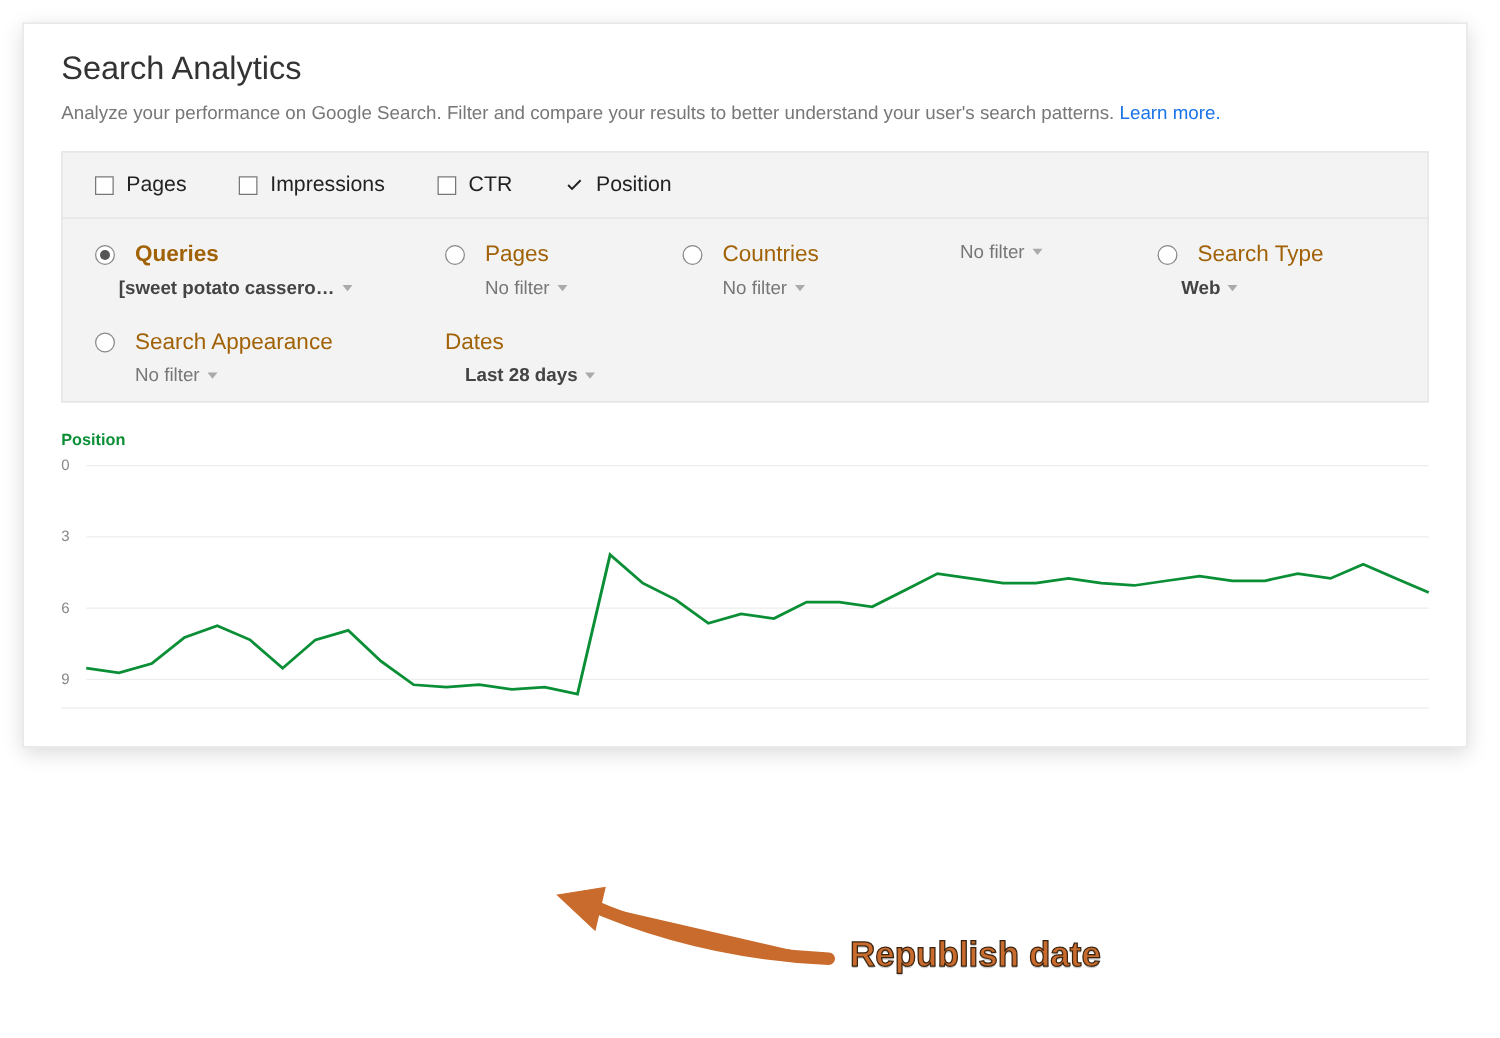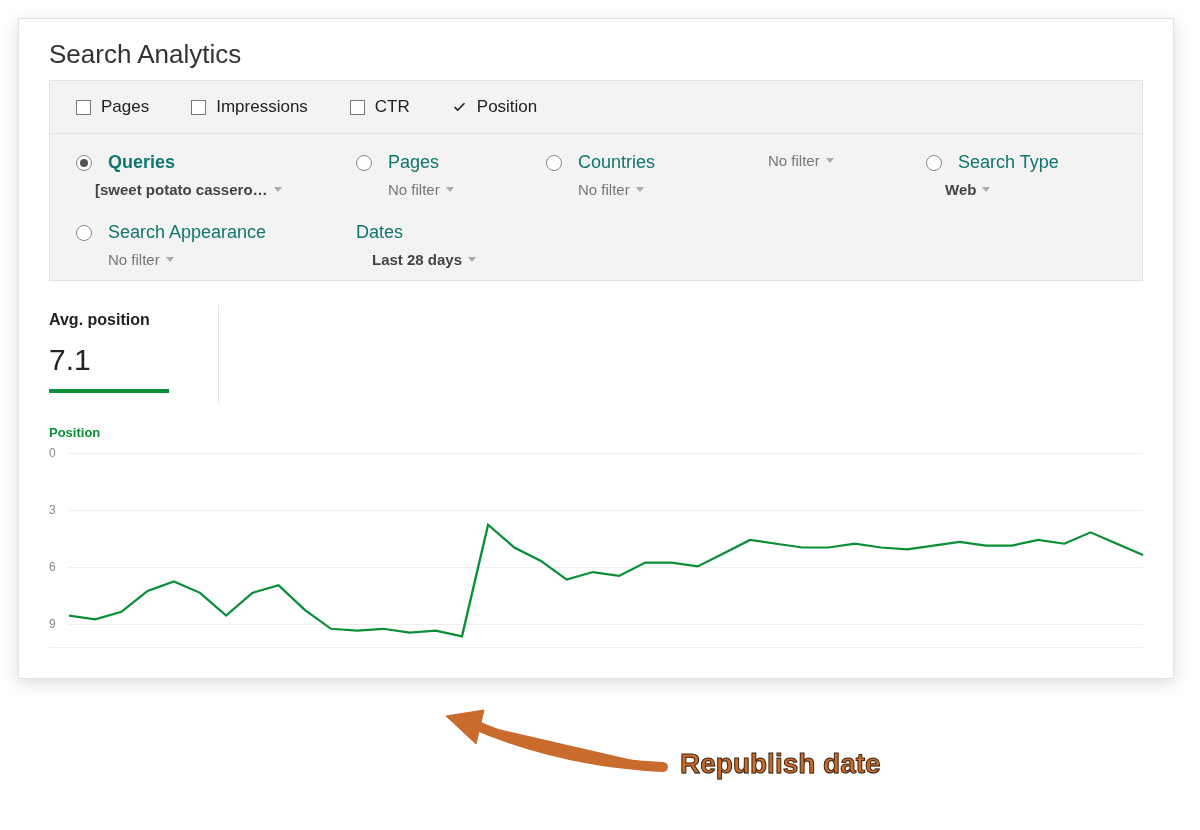--- a/index.html
+++ b/index.html
@@ -56,21 +56,21 @@
   }
   .filter-block { display: flex; flex-direction: column; gap: 8px; }
   .filter-header { display: flex; align-items: center; gap: 16px; }
   .radio {
     width: 16px; height: 16px; border: 1px solid #888; border-radius: 50%;
     background: #fff; display:inline-flex; align-items:center; justify-content:center;
   }
   .radio.selected::after {
     content:""; width:8px; height:8px; background:#555; border-radius:50%;
   }
-  .filter-label { font-size: 18px; color: #0f766e; }
+  .filter-label { font-size: 18px; color: #a16207; }
   .filter-block.active .filter-label { font-weight: bold; }
   .filter-value {
     margin-left: 32px; color: #777; font-size: 15px;
     display: flex; align-items: center; gap: 6px; cursor: pointer;
   }
   .filter-value.bold { color:#444; font-weight:bold;margin-left:19px; }
   .caret-down {
     width: 0; height: 0; border-left: 4px solid transparent;
     border-right: 4px solid transparent; border-top: 5px solid #aaa;
   }
@@ -107,20 +107,24 @@
   .ann-arrow { position:absolute; }
   .ann-arrow svg path { fill:#c86b2c; stroke:#c86b2c; }
 </style>
 </head>
 <body>
 
 <div class="panel">
   <div class="panel-inner">
 
     <div class="title">Search Analytics</div>
+    <div class="subtitle">
+      <span>Analyze your performance on Google Search. Filter and compare your results to better understand your user's search patterns. </span>
+      <a href="#">Learn more.</a>
+    </div>
 
     <div class="controls">
       <div class="metrics-row">
         <div class="metric-item">
           <span class="checkbox"></span>
           <span>Pages</span>
         </div>
         <div class="metric-item">
           <span class="checkbox"></span>
           <span>Impressions</span>
@@ -210,27 +214,20 @@
           </div>
           <div class="filter-value bold" style="margin-left:16px">
             <span>Last 28 days</span>
             <span class="caret-down"></span>
           </div>
         </div>
 
       </div>
     </div>
 
-    <div class="metric-summary">
-      <div class="metric-card">
-        <div class="hdr">Avg. position</div>
-        <div class="val">7.1</div>
-        <div class="bar"></div>
-      </div>
-    </div>
 
     <div class="chart-area">
       <div class="chart-title">Position</div>
       <div class="chart-box" id="chart-box">
 
       <div class="gridline" style="top: 5px;"></div>
           <div class="ytick" style="top: 5px;">0</div>
           <div class="gridline" style="top: 62px;"></div>
           <div class="ytick" style="top: 62px;">3</div>
           <div class="gridline" style="top: 119px;"></div>

